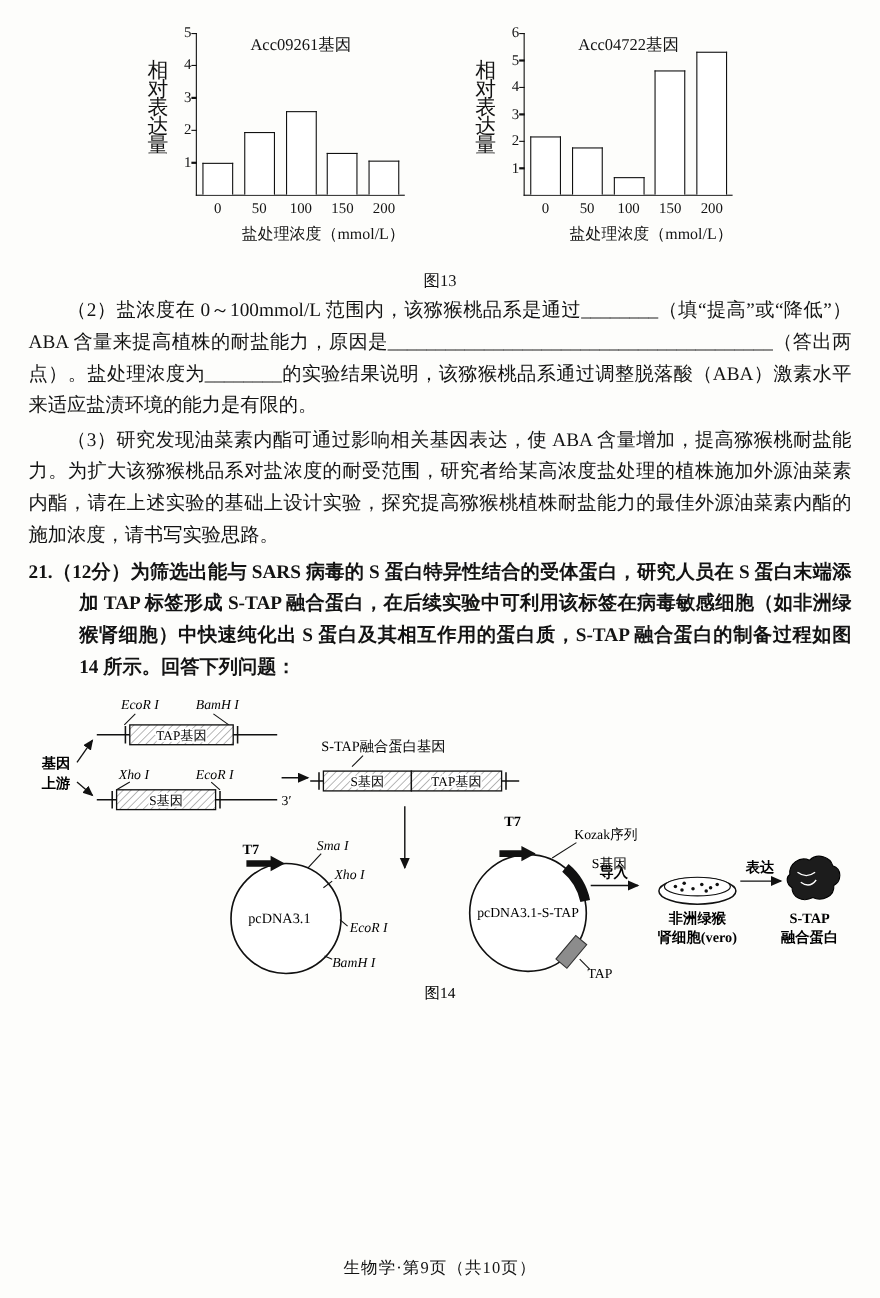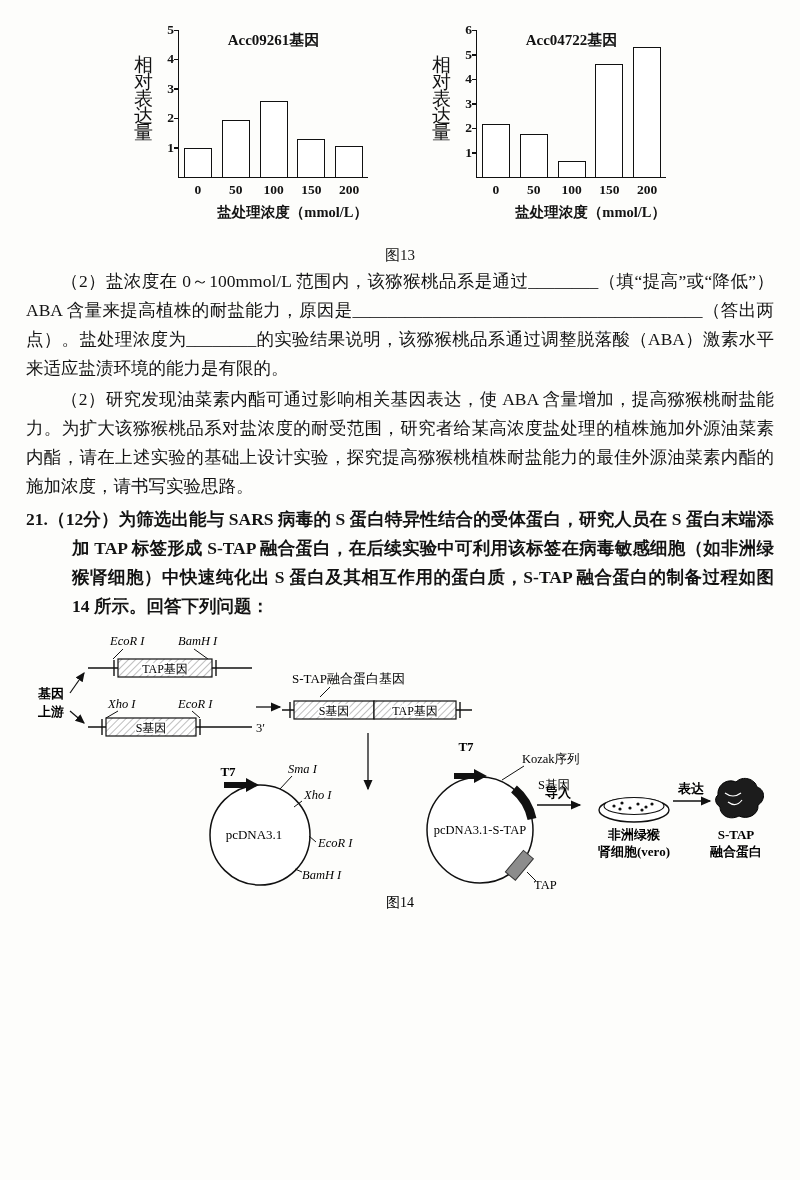--- a/index.html
+++ b/index.html
@@ -13,21 +13,21 @@
 
   
   .fig13 { display:flex; flex-direction:column; align-items:center; }
   .charts { display:flex; justify-content:center; gap:64px; }
   .chart  { display:flex; flex-direction:column; }
   .chart .crow { display:flex; }
   .ylab {
     width:17px; font-size:19px; line-height:17px; text-align:center;
     word-break:break-all; margin-top:26px; margin-right:27px;
   }
-  .plotcol { display:flex; flex-direction:column;font-weight:bold; }
+  .plotcol { display:flex; flex-direction:column; }
   .plot {
     position:relative; width:190px; height:148px;
     border-left:1.6px solid #111; border-bottom:1.6px solid #111;
   }
   .ctitle { position:absolute; top:1px; left:0; right:0; text-align:center; font-size:15px; }
   .ytick { position:absolute; left:-24px; width:19px; text-align:right; font-size:13.5px; line-height:16px; }
   .ytickmark { position:absolute; left:-5px; width:5px; height:1.5px; background:#111; }
   .bar { position:absolute; bottom:0; width:28px; background:#fff; border:1.5px solid #111; border-bottom:none; }
   .xtick { position:absolute; bottom:-21px; width:40px; text-align:center; font-size:13.5px; }
   .xlab { text-align:right; font-size:14.5px; margin-top:25px; }
@@ -122,21 +122,21 @@
             <div class="xlab">盐处理浓度（mmol/L）</div>
           </div>
         </div>
       </div>
 
     </div>
     <div class="figcap">图13</div>
   </div>
 
   <p class="para indent">（2）盐浓度在 0～100mmol/L 范围内，该猕猴桃品系是通过________（填“提高”或“降低”）ABA 含量来提高植株的耐盐能力，原因是________________________________________（答出两点）。盐处理浓度为________的实验结果说明，该猕猴桃品系通过调整脱落酸（ABA）激素水平来适应盐渍环境的能力是有限的。</p>
-  <p class="para indent">（2）研究发现油菜素内酯可通过影响相关基因表达，使 ABA 含量增加，提高猕猴桃耐盐能力。为扩大该猕猴桃品系对盐浓度的耐受范围，研究者给某高浓度盐处理的植株施加外源油菜素内酯，请在上述实验的基础上设计实验，探究提高猕猴桃植株耐盐能力的最佳外源油菜素内酯的施加浓度，请书写实验思路。</p>
+  <p class="para indent">（3）研究发现油菜素内酯可通过影响相关基因表达，使 ABA 含量增加，提高猕猴桃耐盐能力。为扩大该猕猴桃品系对盐浓度的耐受范围，研究者给某高浓度盐处理的植株施加外源油菜素内酯，请在上述实验的基础上设计实验，探究提高猕猴桃植株耐盐能力的最佳外源油菜素内酯的施加浓度，请书写实验思路。</p>
   <p class="para hang">21.（12分）为筛选出能与 SARS 病毒的 S 蛋白特异性结合的受体蛋白，研究人员在 S 蛋白末端添加 TAP 标签形成 S-TAP 融合蛋白，在后续实验中可利用该标签在病毒敏感细胞（如非洲绿猴肾细胞）中快速纯化出 S 蛋白及其相互作用的蛋白质，S-TAP 融合蛋白的制备过程如图 14 所示。回答下列问题：</p>
 
   <div class="fig14">
     <svg width="740" height="294" viewBox="0 0 740 294">
       <defs>
         <pattern id="hatch" width="5" height="5" patternUnits="userSpaceOnUse" patternTransform="rotate(45)">
           <rect width="5" height="5" fill="#ffffff"></rect>
           <line x1="0" y1="0" x2="0" y2="5" stroke="#8a8a8a" stroke-width="1.1"></line>
         </pattern>
         <marker id="ah" markerWidth="9" markerHeight="8" refX="7" refY="3.5" orient="auto">
@@ -233,14 +233,15 @@
       <path d="M688,172 c-1,-10 9,-17 18,-13 c7,-7 19,-3 21,5 c9,3 8,14 1,18 c1,10 -11,15 -19,11 c-10,5 -19,-1 -19,-9 c-6,-4 -5,-10 -2,-12 z" fill="#1c1c1c" stroke="#000" stroke-width="1"></path>
       <path d="M695,170 q8,6 16,0 M698,179 q8,6 14,-2" fill="none" stroke="#fff" stroke-width="1.2"></path>
       <text x="706" y="216" text-anchor="middle" class="lbl13 bold">S-TAP</text>
       <text x="706" y="233" text-anchor="middle" class="lbl13 bold">融合蛋白</text>
 
       <text x="370" y="284" text-anchor="middle" style="font-size:14px">图14</text>
     </svg>
   </div>
 
 
+  <div class="footer">生物学·第9页（共10页）</div>
 
 </div>
 
 </body></html>

